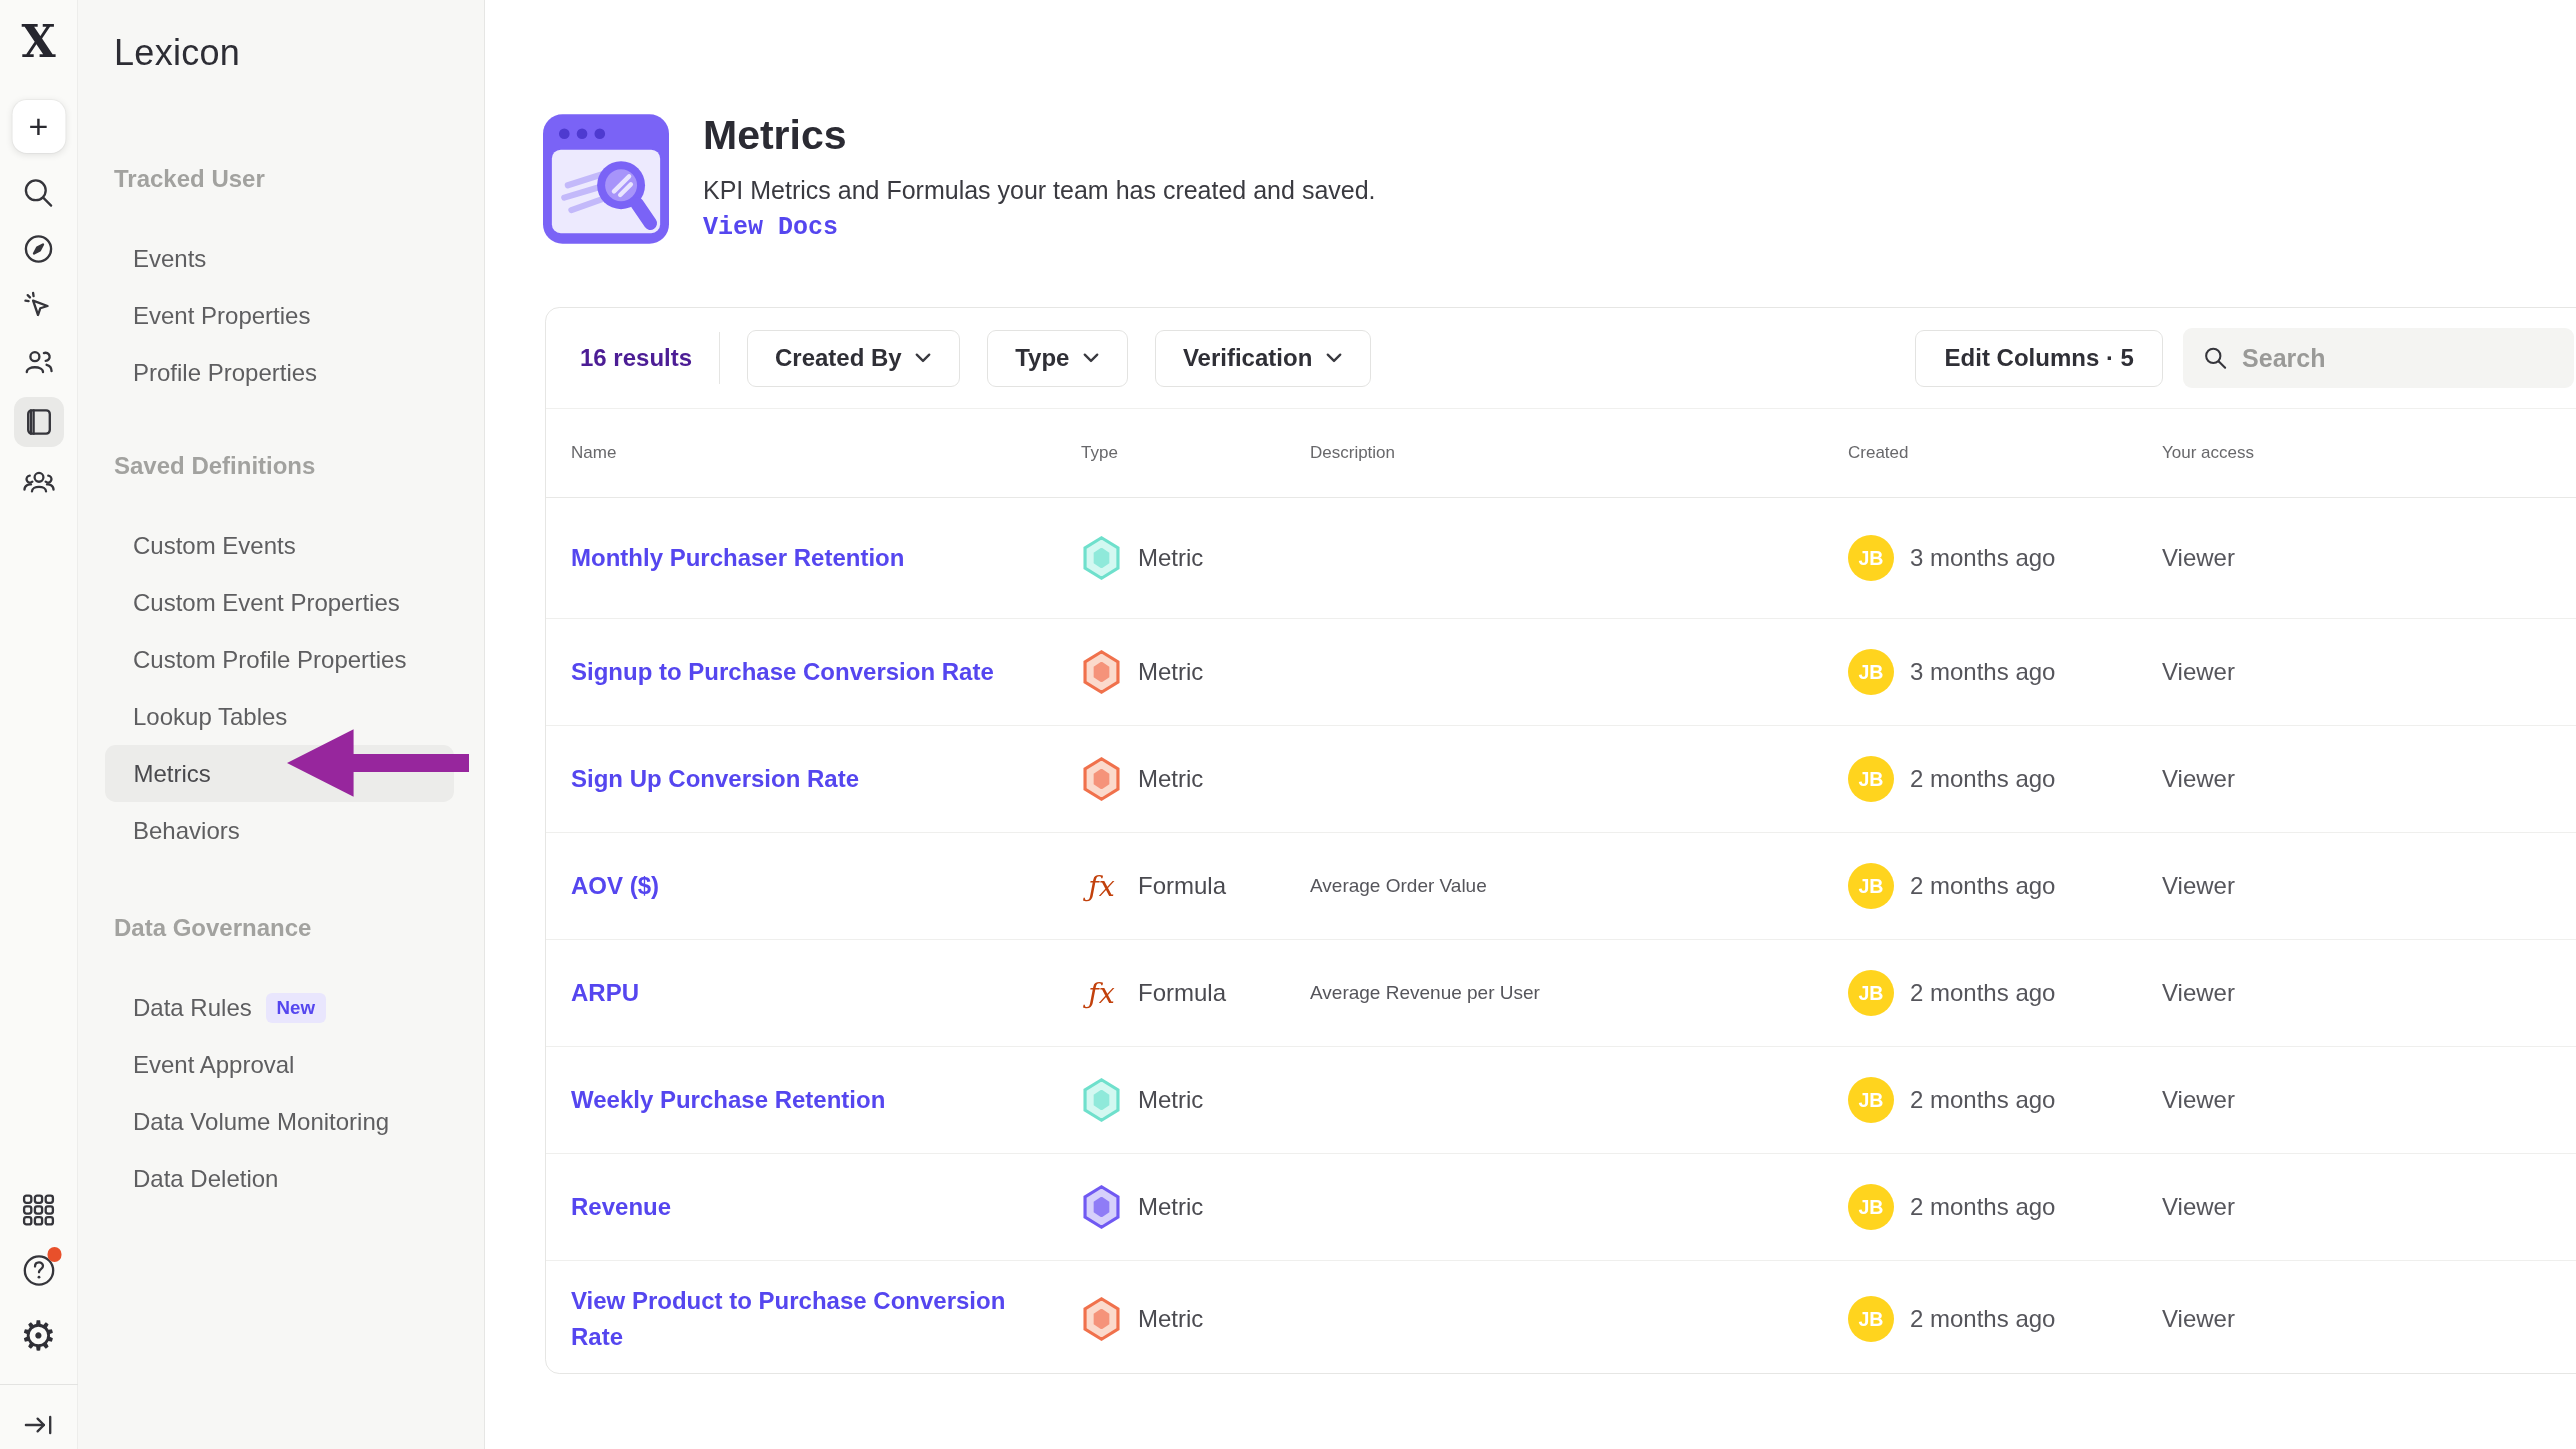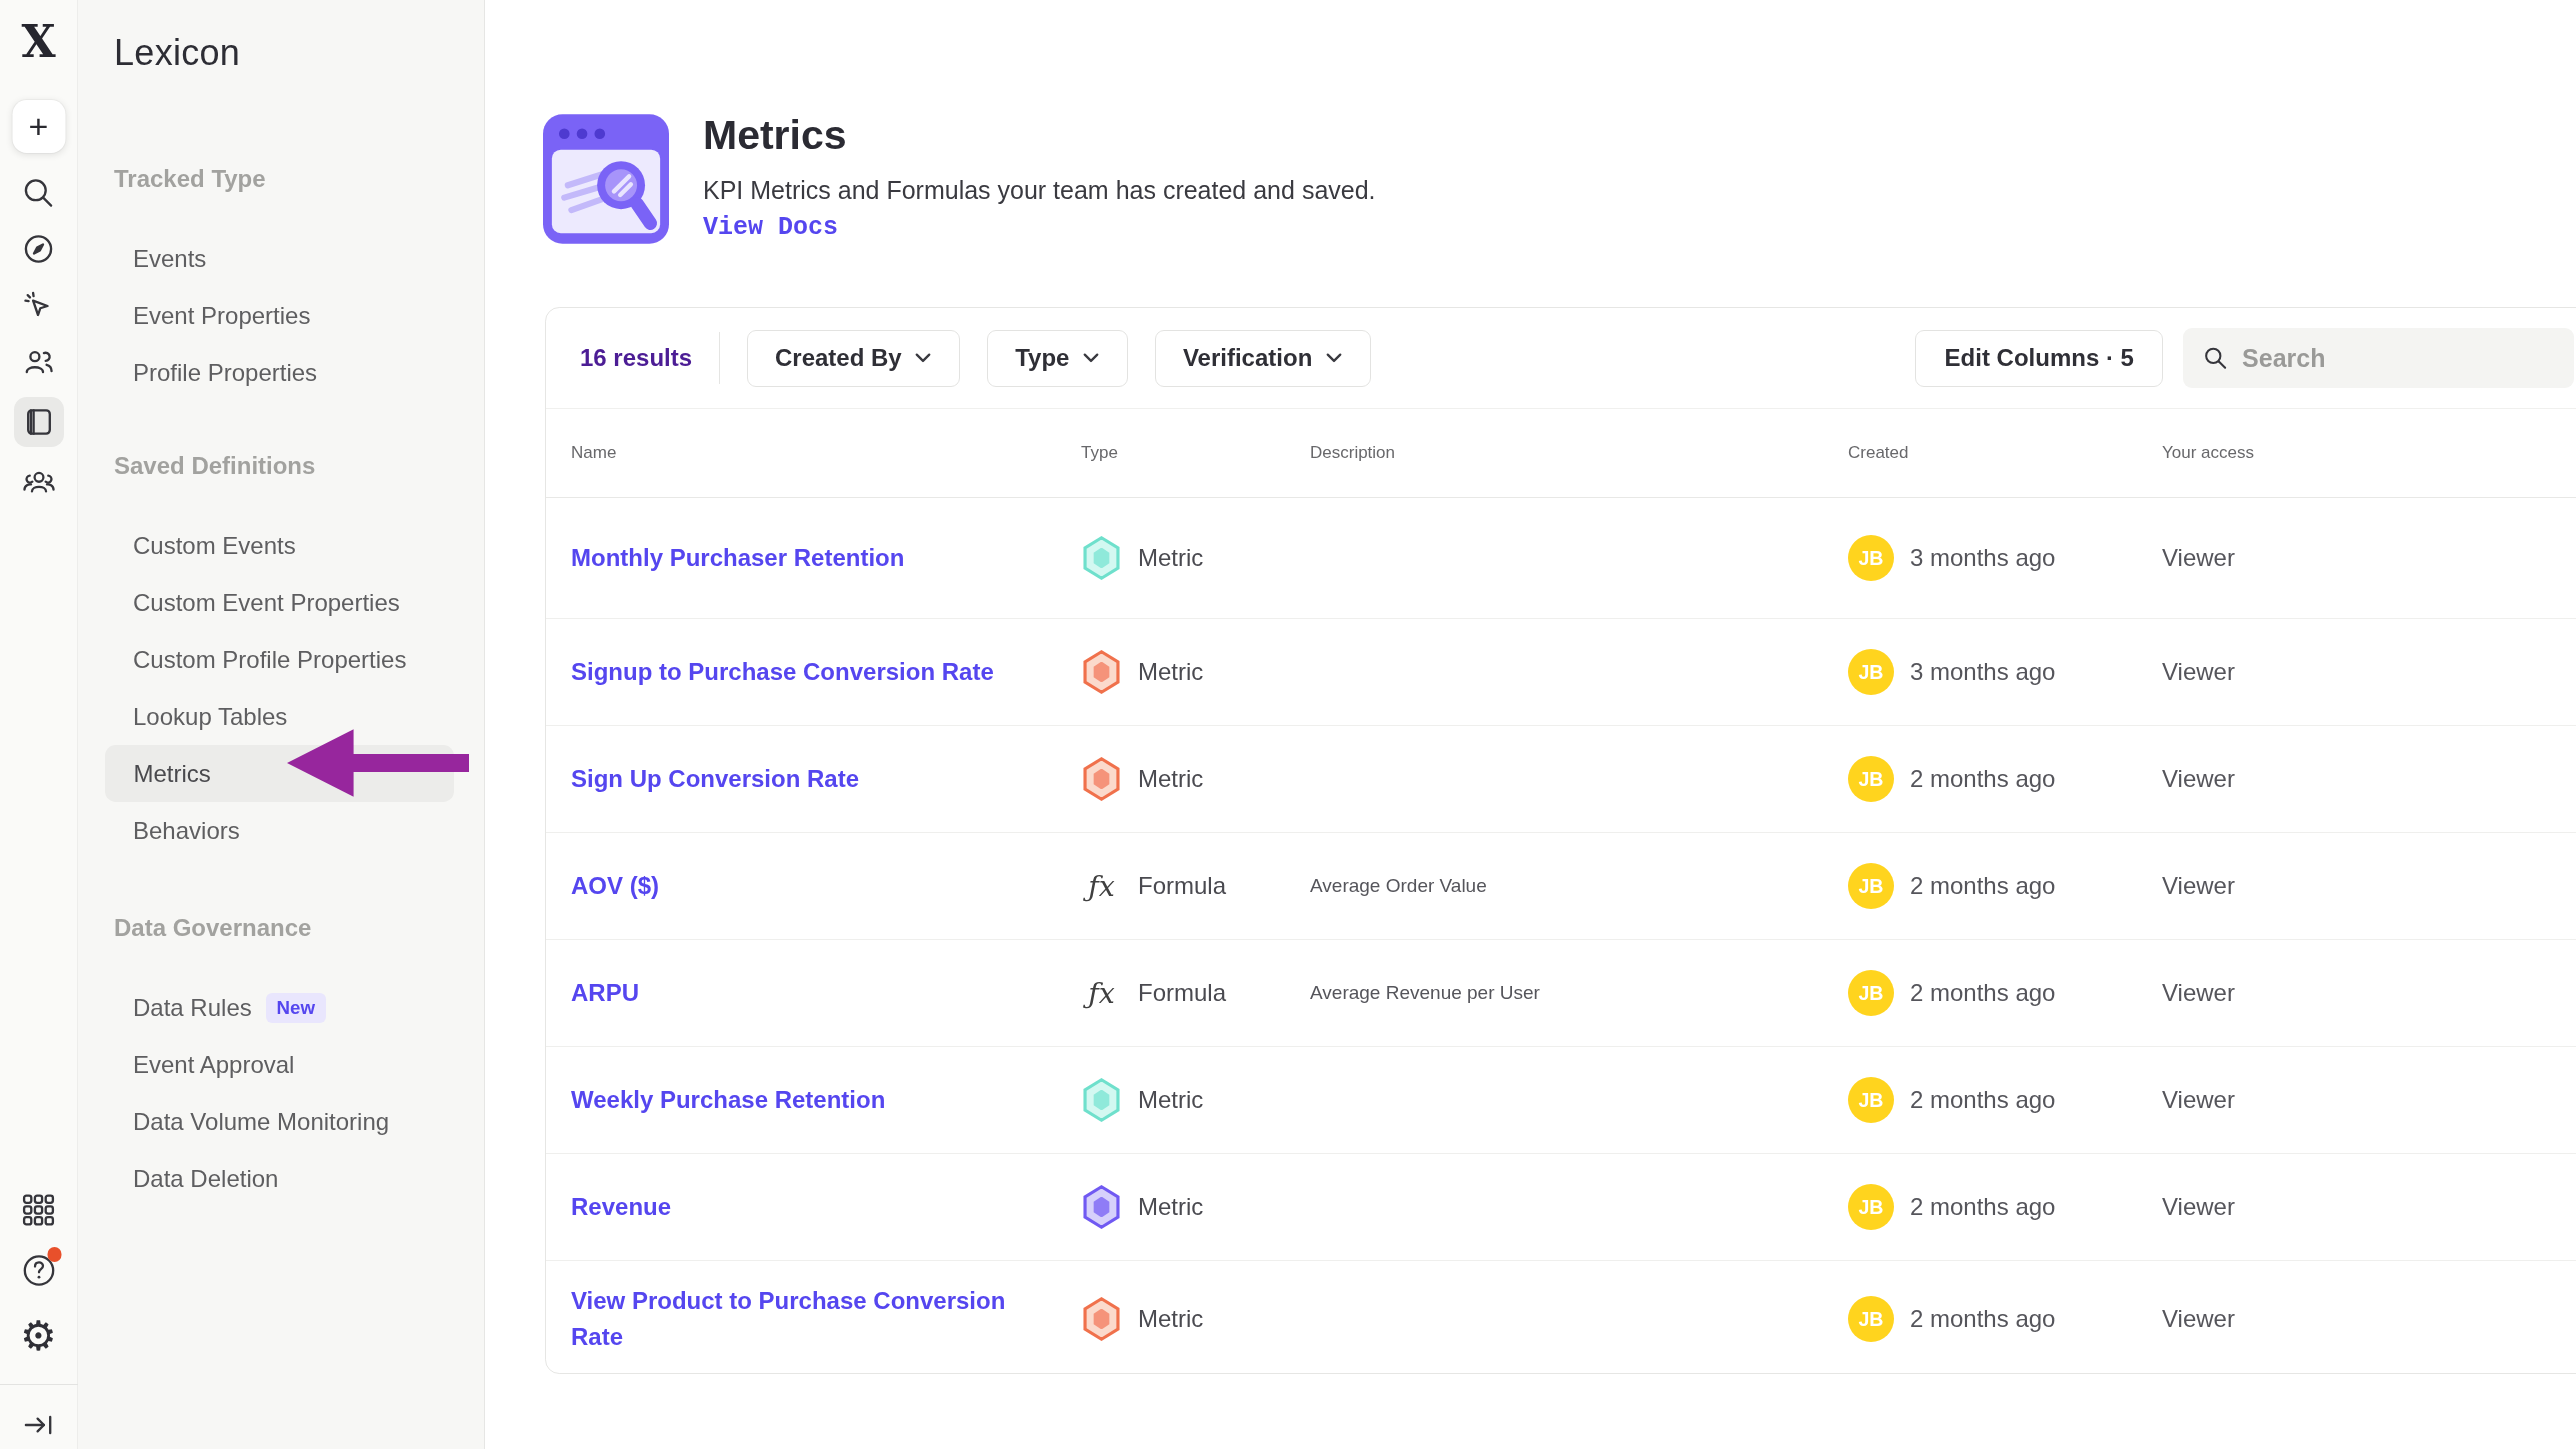--- a/index.html
+++ b/index.html
@@ -96,21 +96,21 @@
            justify-content:center; flex:0 0 46px;}
   .when{ font-size:24px; color:#55555B;}
   .caccess{ font-size:24px; color:#55555B;}
 
   .hex{ position:relative; width:41px; height:44px; display:inline-block; flex:0 0 41px;
         clip-path:polygon(50% 0,94% 25%,94% 75%,50% 100%,6% 75%,6% 25%); background:var(--hb,#ccc);}
   .hex::before{ content:""; position:absolute; inset:3.6px; background:var(--hf,#eee);
         clip-path:polygon(50% 0,94% 25%,94% 75%,50% 100%,6% 75%,6% 25%);}
   .hex::after{ content:""; position:absolute; inset:11.6px; background:var(--hc,#bbb);
         clip-path:polygon(50% 0,94% 25%,94% 75%,50% 100%,6% 75%,6% 25%);}
-  .fx{ font-family:"DejaVu Serif", serif; font-style:italic; font-size:28.5px; color:#404040;
+  .fx{ font-family:"DejaVu Serif", serif; font-style:italic; font-size:28.5px; color:#c2410c;
        width:41px; flex:0 0 41px; text-align:center;}
   svg.stroke{ stroke:#35353B; fill:none; stroke-width:2.6; stroke-linecap:round; stroke-linejoin:round;}
 </style>
 </head>
 <body>
 
 <div class="rail">
   <div class="ric logo">X</div>
   <div class="ric plusbtn">+</div>
 
@@ -189,21 +189,21 @@
         <path d="M19 13 L26 20 L19 27"></path>
         <line x1="33" y1="11" x2="33" y2="29"></line>
       </svg>
   </div>
 </div>
 
 <div class="nav">
   <div class="nav-title">Lexicon</div>
   <div id="sidebar-sections">
       <div class="section s1">
-        <div class="section-label">Tracked Type</div>
+        <div class="section-label">Tracked User</div>
         <div class="nav-item">
           <span>Events</span>
         </div>
         <div class="nav-item">
           <span>Event Properties</span>
         </div>
         <div class="nav-item">
           <span>Profile Properties</span>
         </div>
       </div>

